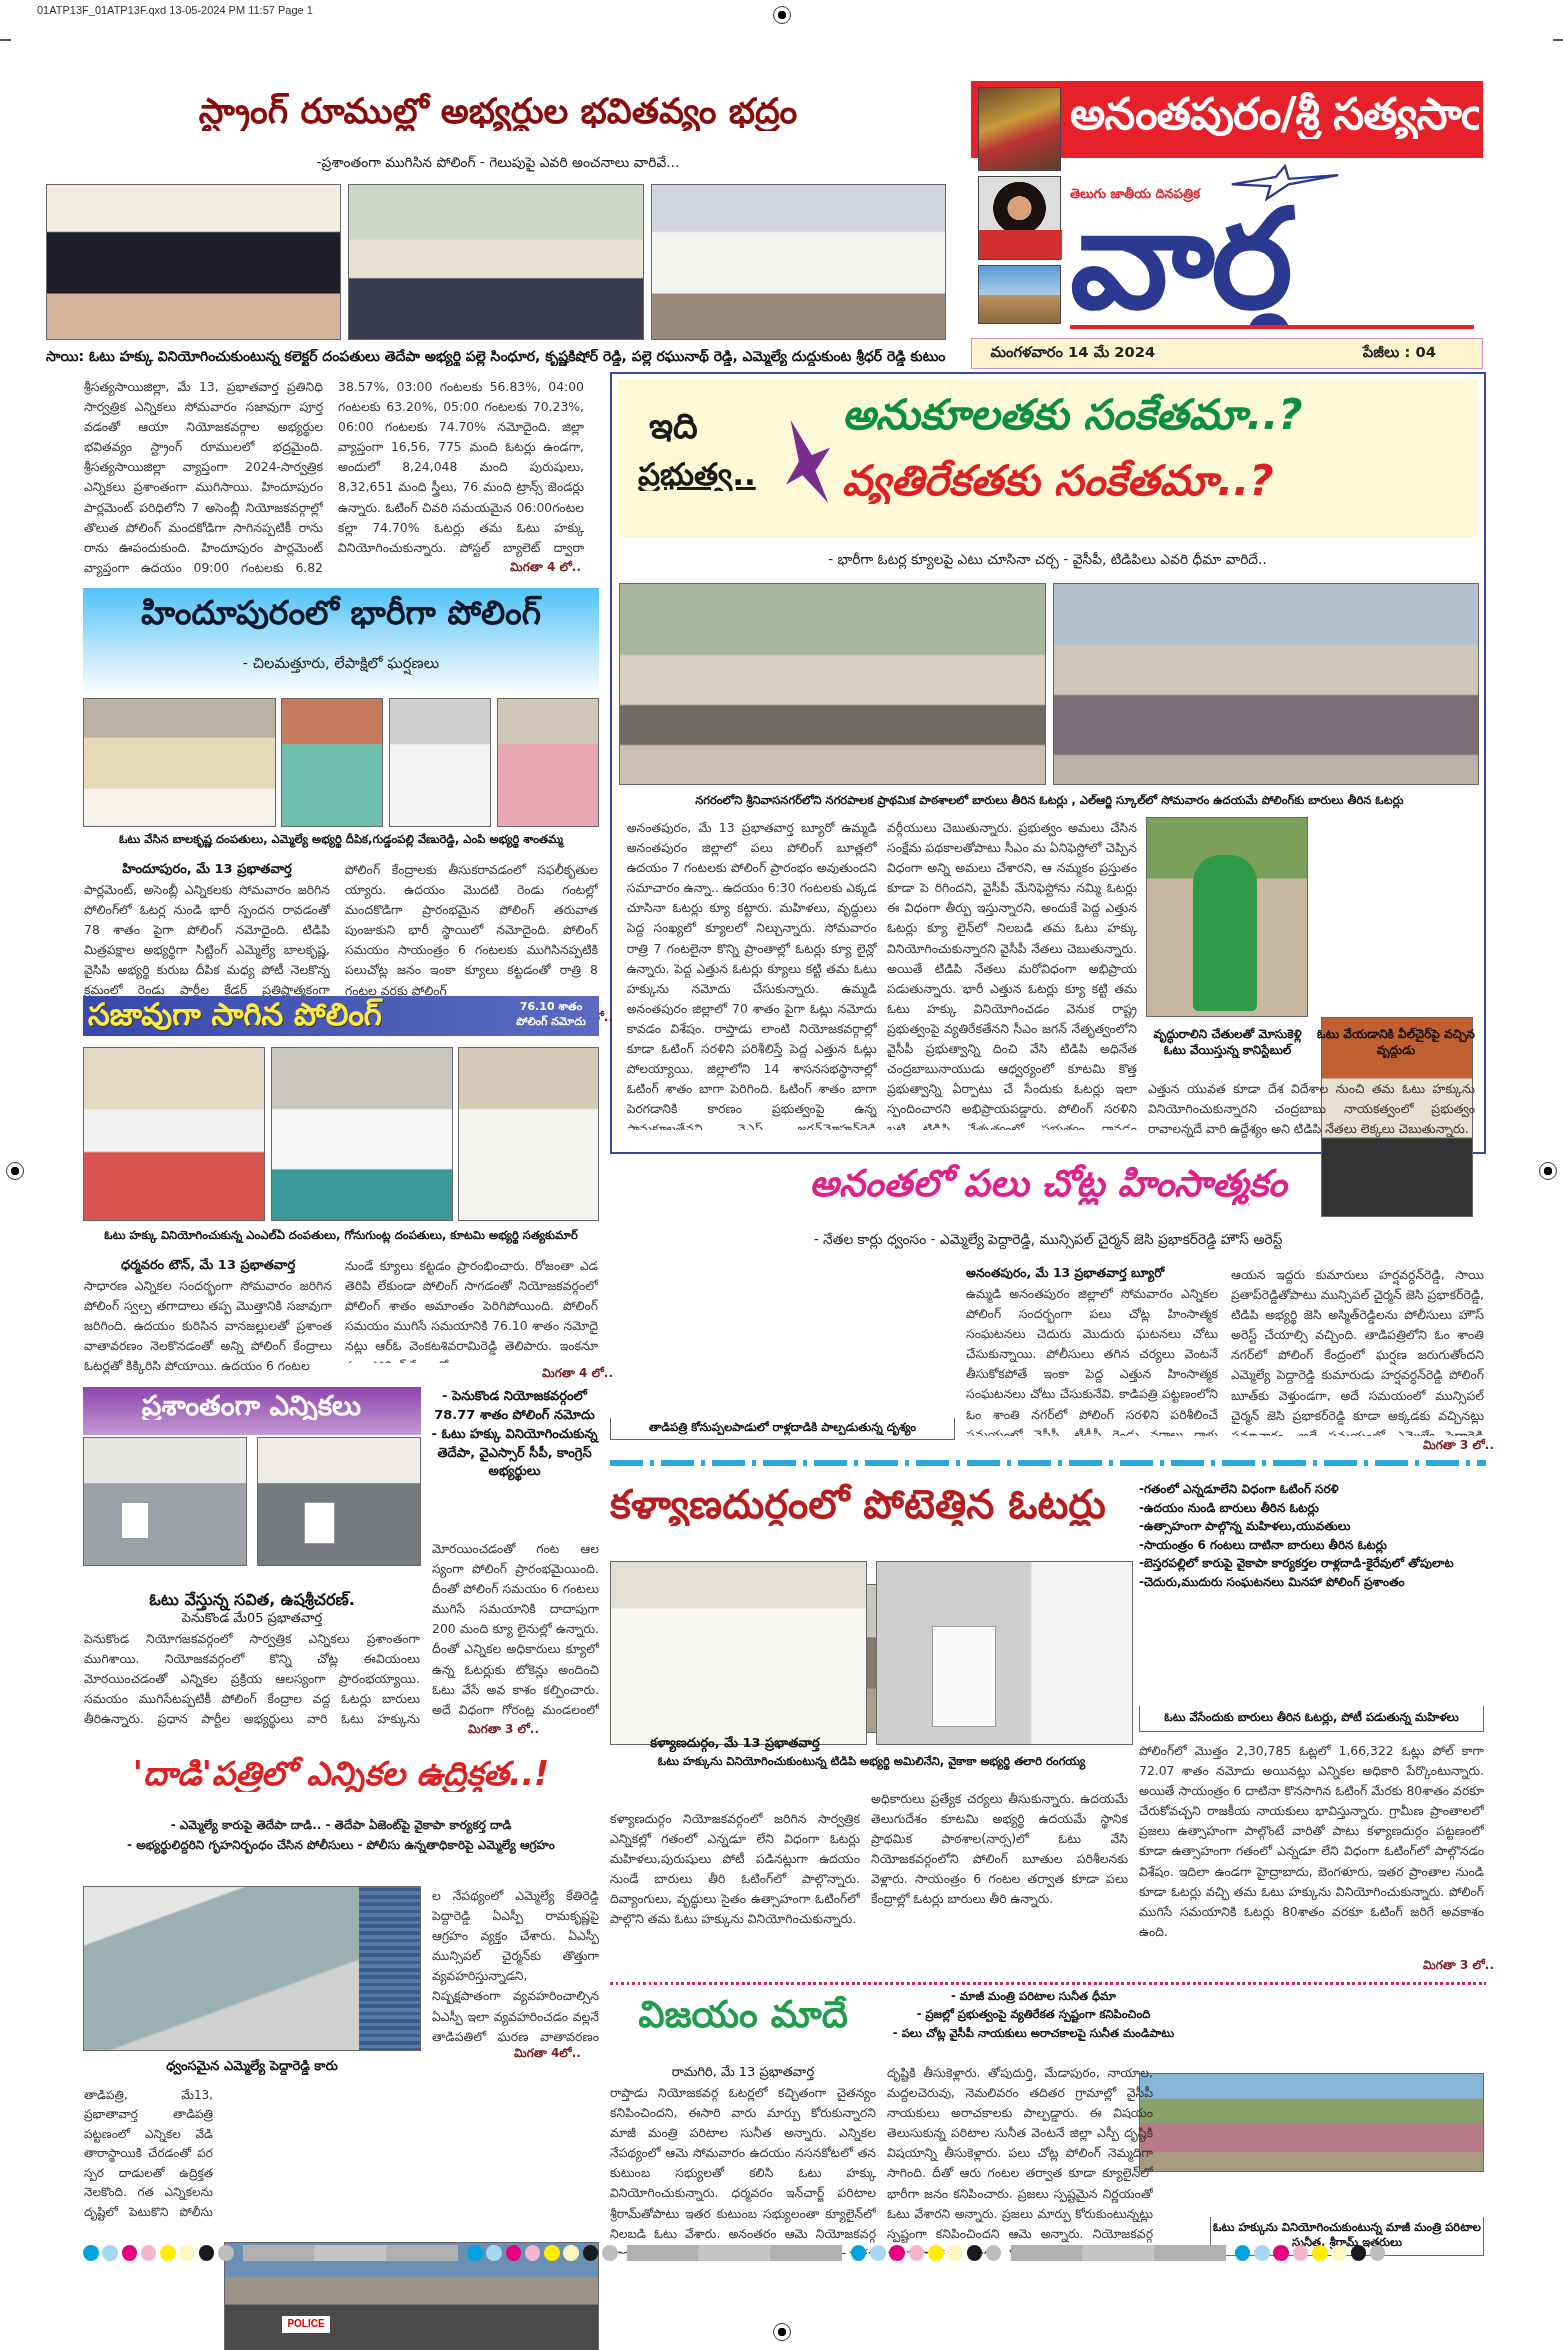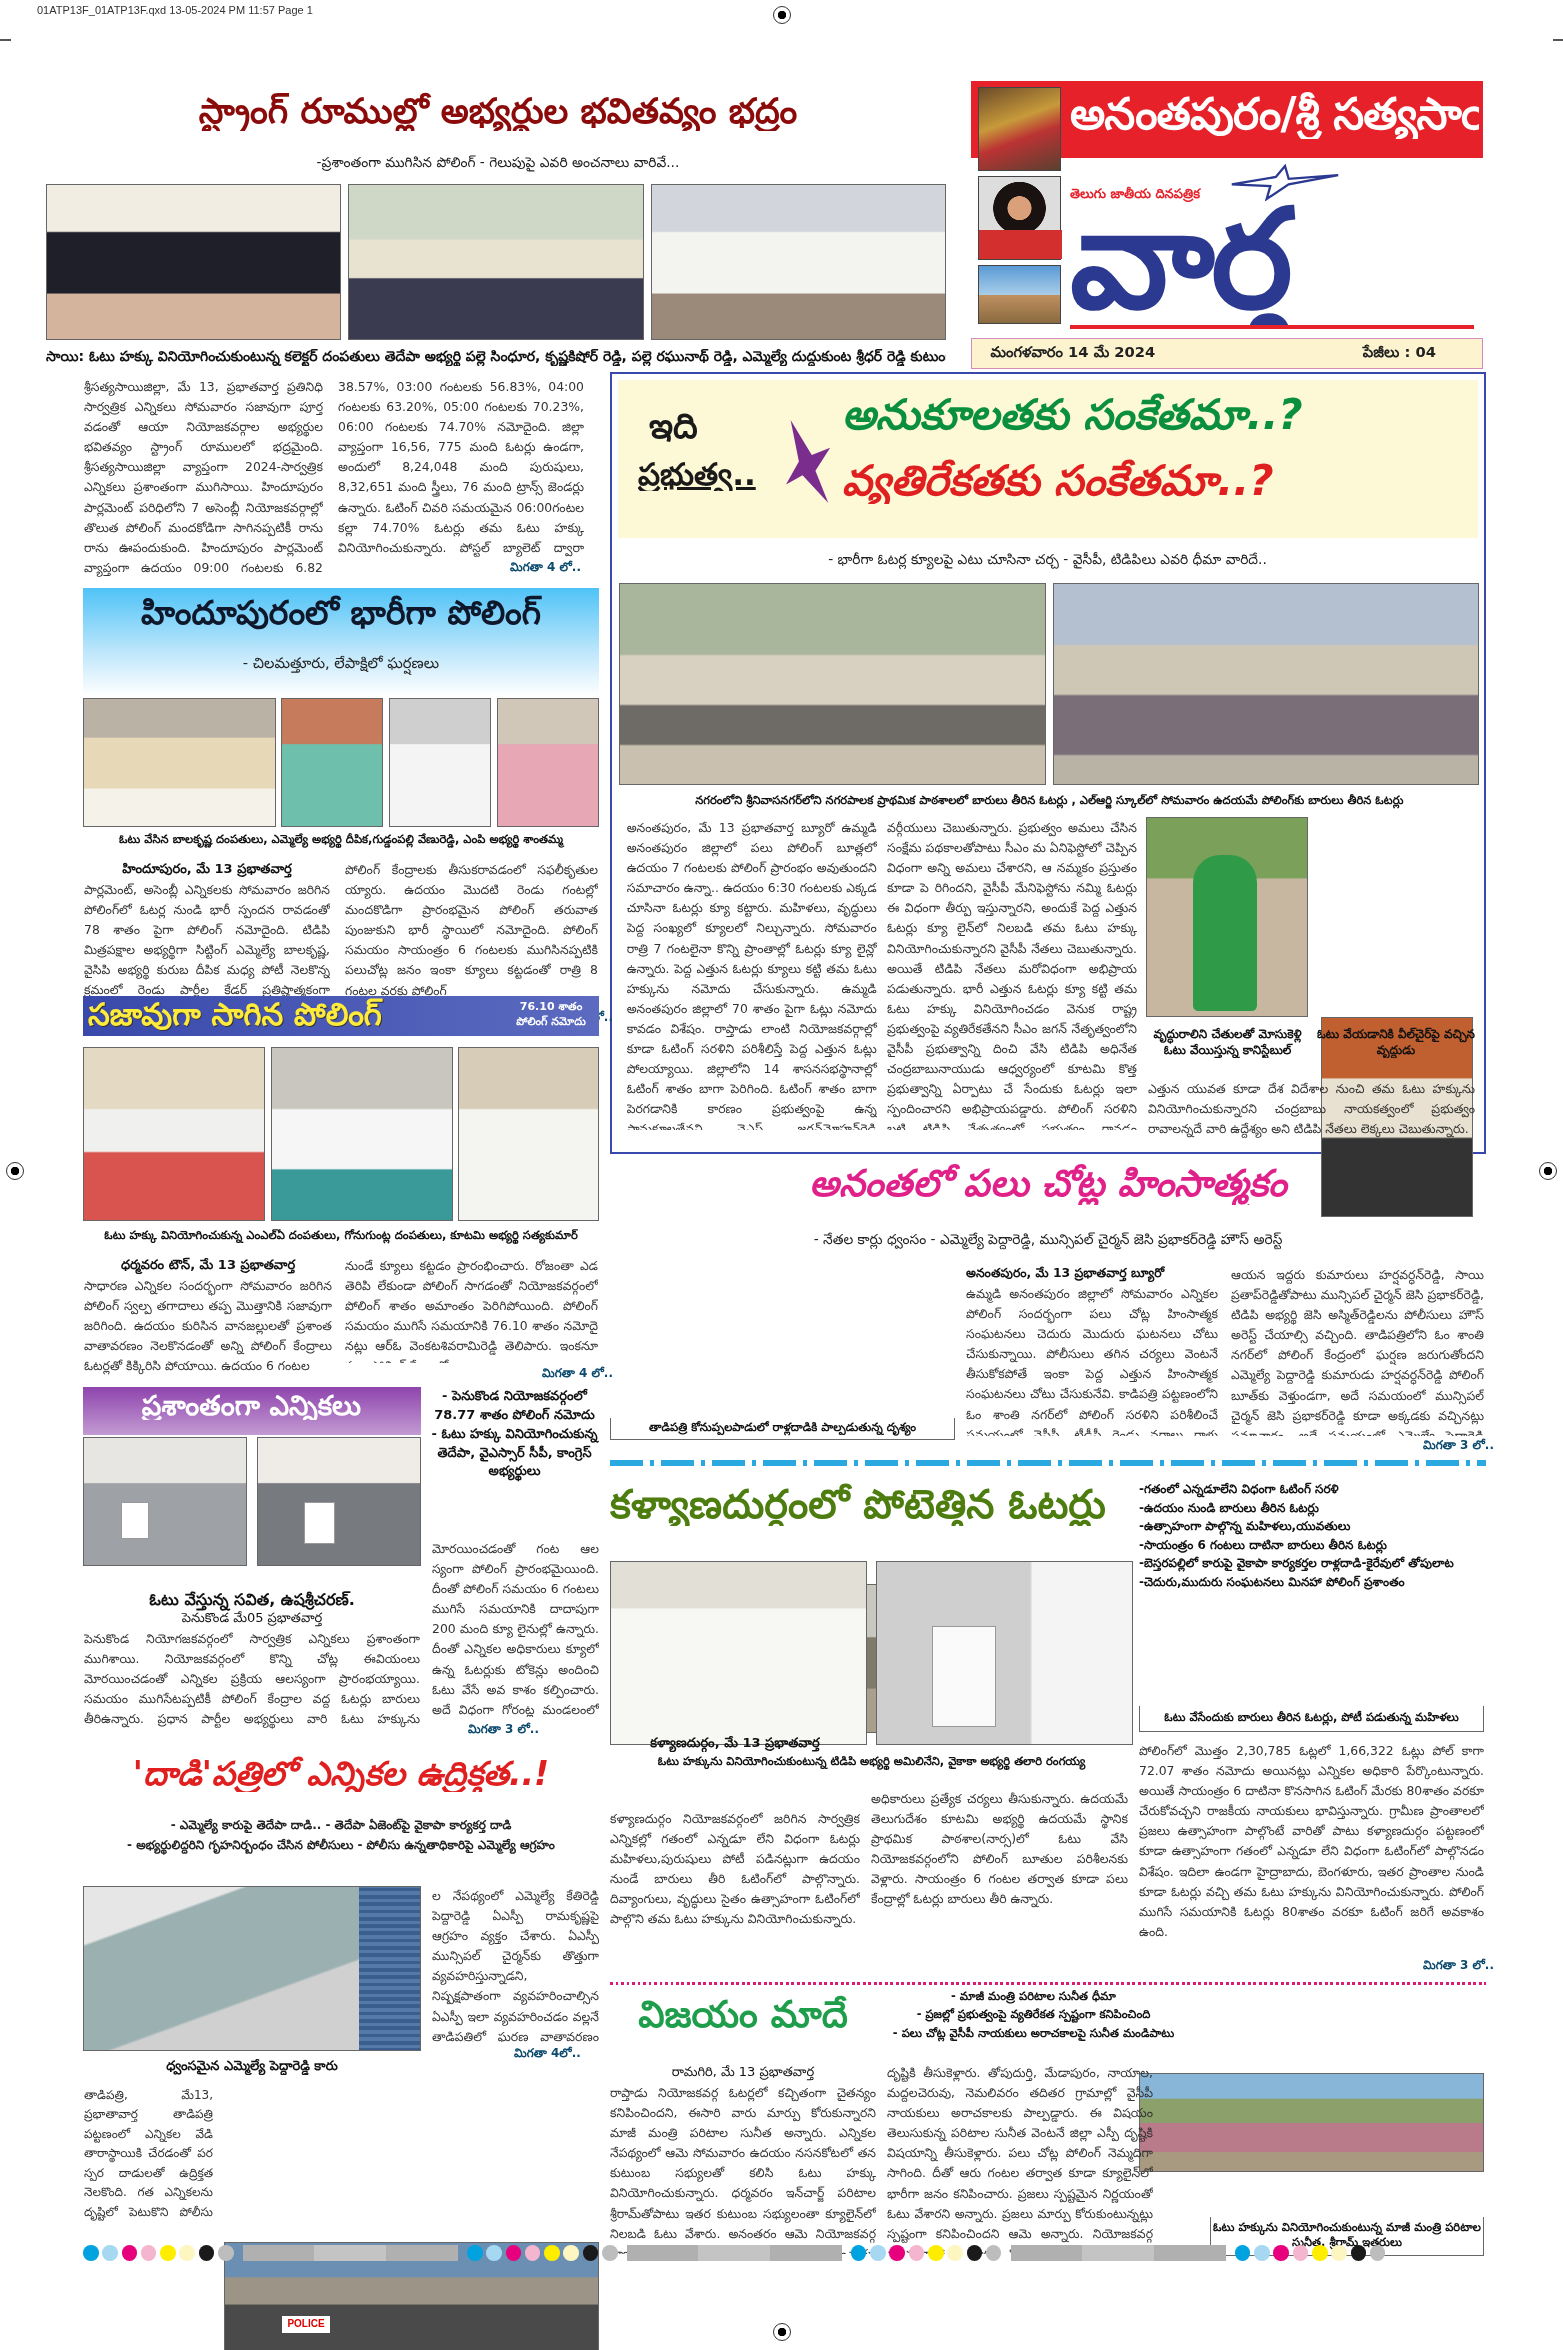--- a/index.html
+++ b/index.html
@@ -6,21 +6,21 @@
   body{width:1564px;height:2351px;background:#fff;font-family:"DejaVu Sans",sans-serif;color:#222;position:relative;overflow:hidden}
   .abs{position:absolute}
   .slug{left:37px;top:0;font-size:11px;color:#333;font-family:"Liberation Sans",sans-serif;padding-top:3.7px}
   .reg{width:18.4px;height:18.4px;border-radius:50%;border:1.8px solid #333;background:radial-gradient(#000 35%,#fff 40%)}
   .trim{background:#555}
   .hl{font-weight:bold;line-height:1.1;white-space:nowrap;overflow:hidden}
   .sub{font-size:13.8px;color:#222;text-align:center;white-space:nowrap;overflow:hidden}
   .body-text{font-size:12.4px;line-height:1.62;color:#333;text-align:justify;overflow:hidden}
   .cap{font-size:12px;font-weight:bold;color:#111;text-align:center;line-height:1.35;overflow:hidden}
   .photo{border:0.9px solid #666;overflow:hidden;position:relative}
-  .more{color:#0c4a6e;font-size:12px;font-weight:bold;white-space:nowrap}
+  .more{color:#7f1d1d;font-size:12px;font-weight:bold;white-space:nowrap}
   .dots{display:flex;gap:3.7px;align-items:center}
   .dots span{width:15.6px;height:15.6px;border-radius:50%;display:inline-block}
   .greybar{display:flex}
   .greybar span{height:16.5px;display:block}
 </style>
 </head>
 <body>
 
 <div class="abs slug">01ATP13F_01ATP13F.qxd  13-05-2024  PM 11:57  Page 1</div>
 <div class="abs reg" style="left:773px;top:5.5px"></div>
@@ -158,21 +158,21 @@
 <div class="abs hl" style="left:610px;top:1164px;width:876px;text-align:center;font-size:37px;color:#e0218a;font-style:italic">అనంతలో పలు చోట్ల హింసాత్మకం</div>
 <div class="abs sub" style="left:610px;top:1231px;width:876px;font-size:13.8px">- నేతల కార్లు ధ్వంసం  - ఎమ్మెల్యే పెద్దారెడ్డి, మున్సిపల్ చైర్మన్ జెసి ప్రభాకర్‌రెడ్డి హౌస్ అరెస్ట్</div>
 <div class="photo abs" style="left:610px;top:1265px;width:345px;height:149px;background:linear-gradient(180deg,#c9c8c0 0 35%,#7f7a6a 36% 70%,#a8a08c 71%)"></div>
 <div class="abs cap" style="left:610px;top:1418px;width:345px;font-size:11.5px;border:0.9px solid #666;border-top:none;padding:1.8px 0 3.7px">తాడిపత్రి కోనుప్పలపాడులో రాళ్లదాడికి పాల్పడుతున్న దృశ్యం</div>
 <div class="abs cap" style="left:966px;top:1265px;width:252px;font-size:12.4px;text-align:left">అనంతపురం, మే 13 ప్రభాతవార్త బ్యూరో</div>
 <div class="abs body-text" style="left:966px;top:1284px;width:252px;height:152px">ఉమ్మడి అనంతపురం జిల్లాలో సోమవారం ఎన్నికల పోలింగ్ సందర్భంగా పలు చోట్ల హింసాత్మక సంఘటనలు చెదురు మొదురు ఘటనలు చోటు చేసుకున్నాయి. పోలీసులు తగిన చర్యలు వెంటనే తీసుకోకపోతే ఇంకా పెద్ద ఎత్తున హింసాత్మక సంఘటనలు చోటు చేసుకునేవి. కాడిపత్రి పట్టణంలోని ఓం శాంతి నగర్‌లో పోలింగ్ సరళిని పరిశీలించే సమయంలో వైసీపీ, టీడీపీ రెండు వర్గాలు రాళ్లు రువ్వుకున్నారు. ఈ సంఘటనలో ఎమ్మెల్యే పెద్దారెడ్డి,</div>
 <div class="abs body-text" style="left:1231px;top:1265px;width:253px;height:171px">ఆయన ఇద్దరు కుమారులు హర్షవర్ధన్‌రెడ్డి, సాయి ప్రతాప్‌రెడ్డితోపాటు మున్సిపల్ చైర్మన్ జెసి ప్రభాకర్‌రెడ్డి, టిడిపి అభ్యర్థి జెసి అస్మిత్‌రెడ్డిలను పోలీసులు హౌస్ అరెస్ట్ చేయాల్సి వచ్చింది. తాడిపత్రిలోని ఓం శాంతి నగర్‌లో పోలింగ్ కేంద్రంలో ఘర్షణ జరుగుతోందని ఎమ్మెల్యే పెద్దారెడ్డి కుమారుడు హర్షవర్ధన్‌రెడ్డి పోలింగ్ బూత్‌కు వెళ్తుండగా, అదే సమయంలో మున్సిపల్ చైర్మన్ జెసి ప్రభాకర్‌రెడ్డి కూడా అక్కడకు వచ్చినట్లు సమాచారం. అదే సమయంలో ఎమ్మెల్యే పెద్దారెడ్డి కూడా</div>
 <div class="abs more" style="left:1423px;top:1438px">మిగతా 3 లో..</div>
 <div class="abs" style="left:610px;top:1460px;width:876px;height:5.5px;background:repeating-linear-gradient(90deg,#29a9e0 0 33px,transparent 33px 40px,#29a9e0 40px 44px,transparent 44px 51px)"></div>
 
-<div class="abs hl" style="left:610px;top:1482px;width:514px;font-size:40px;color:#4d7c0f">కళ్యాణదుర్గంలో పోటెత్తిన ఓటర్లు</div>
+<div class="abs hl" style="left:610px;top:1482px;width:514px;font-size:40px;color:#b91c1c">కళ్యాణదుర్గంలో పోటెత్తిన ఓటర్లు</div>
 <div class="abs" style="left:1139px;top:1480px;width:349px;font-size:12px;font-weight:bold;color:#111;line-height:1.55;white-space:nowrap;overflow:hidden">
   <div>-గతంలో ఎన్నడూలేని విధంగా ఓటింగ్ సరళి</div>
   <div>-ఉదయం నుండి బారులు తీరిన ఓటర్లు</div>
   <div>-ఉత్సాహంగా పాల్గొన్న మహిళలు,యువతులు</div>
   <div>-సాయంత్రం 6 గంటలు దాటినా బారులు తీరిన ఓటర్లు</div>
   <div>-బెస్తరపల్లిలో కారుపై వైకాపా కార్యకర్తల రాళ్లదాడి-కైరేవులో తోపులాట</div>
   <div>-చెదురు,ముదురు సంఘటనలు మినహా పోలింగ్ ప్రశాంతం</div>
 </div>
 <div class="abs" style="left:610px;top:1561px;width:523px;height:184px;display:flex;gap:9.2px">
   <div class="photo" style="flex:1;background:linear-gradient(180deg,#e2dfd7 0 25%,#f7f7f4 26%)"></div>

